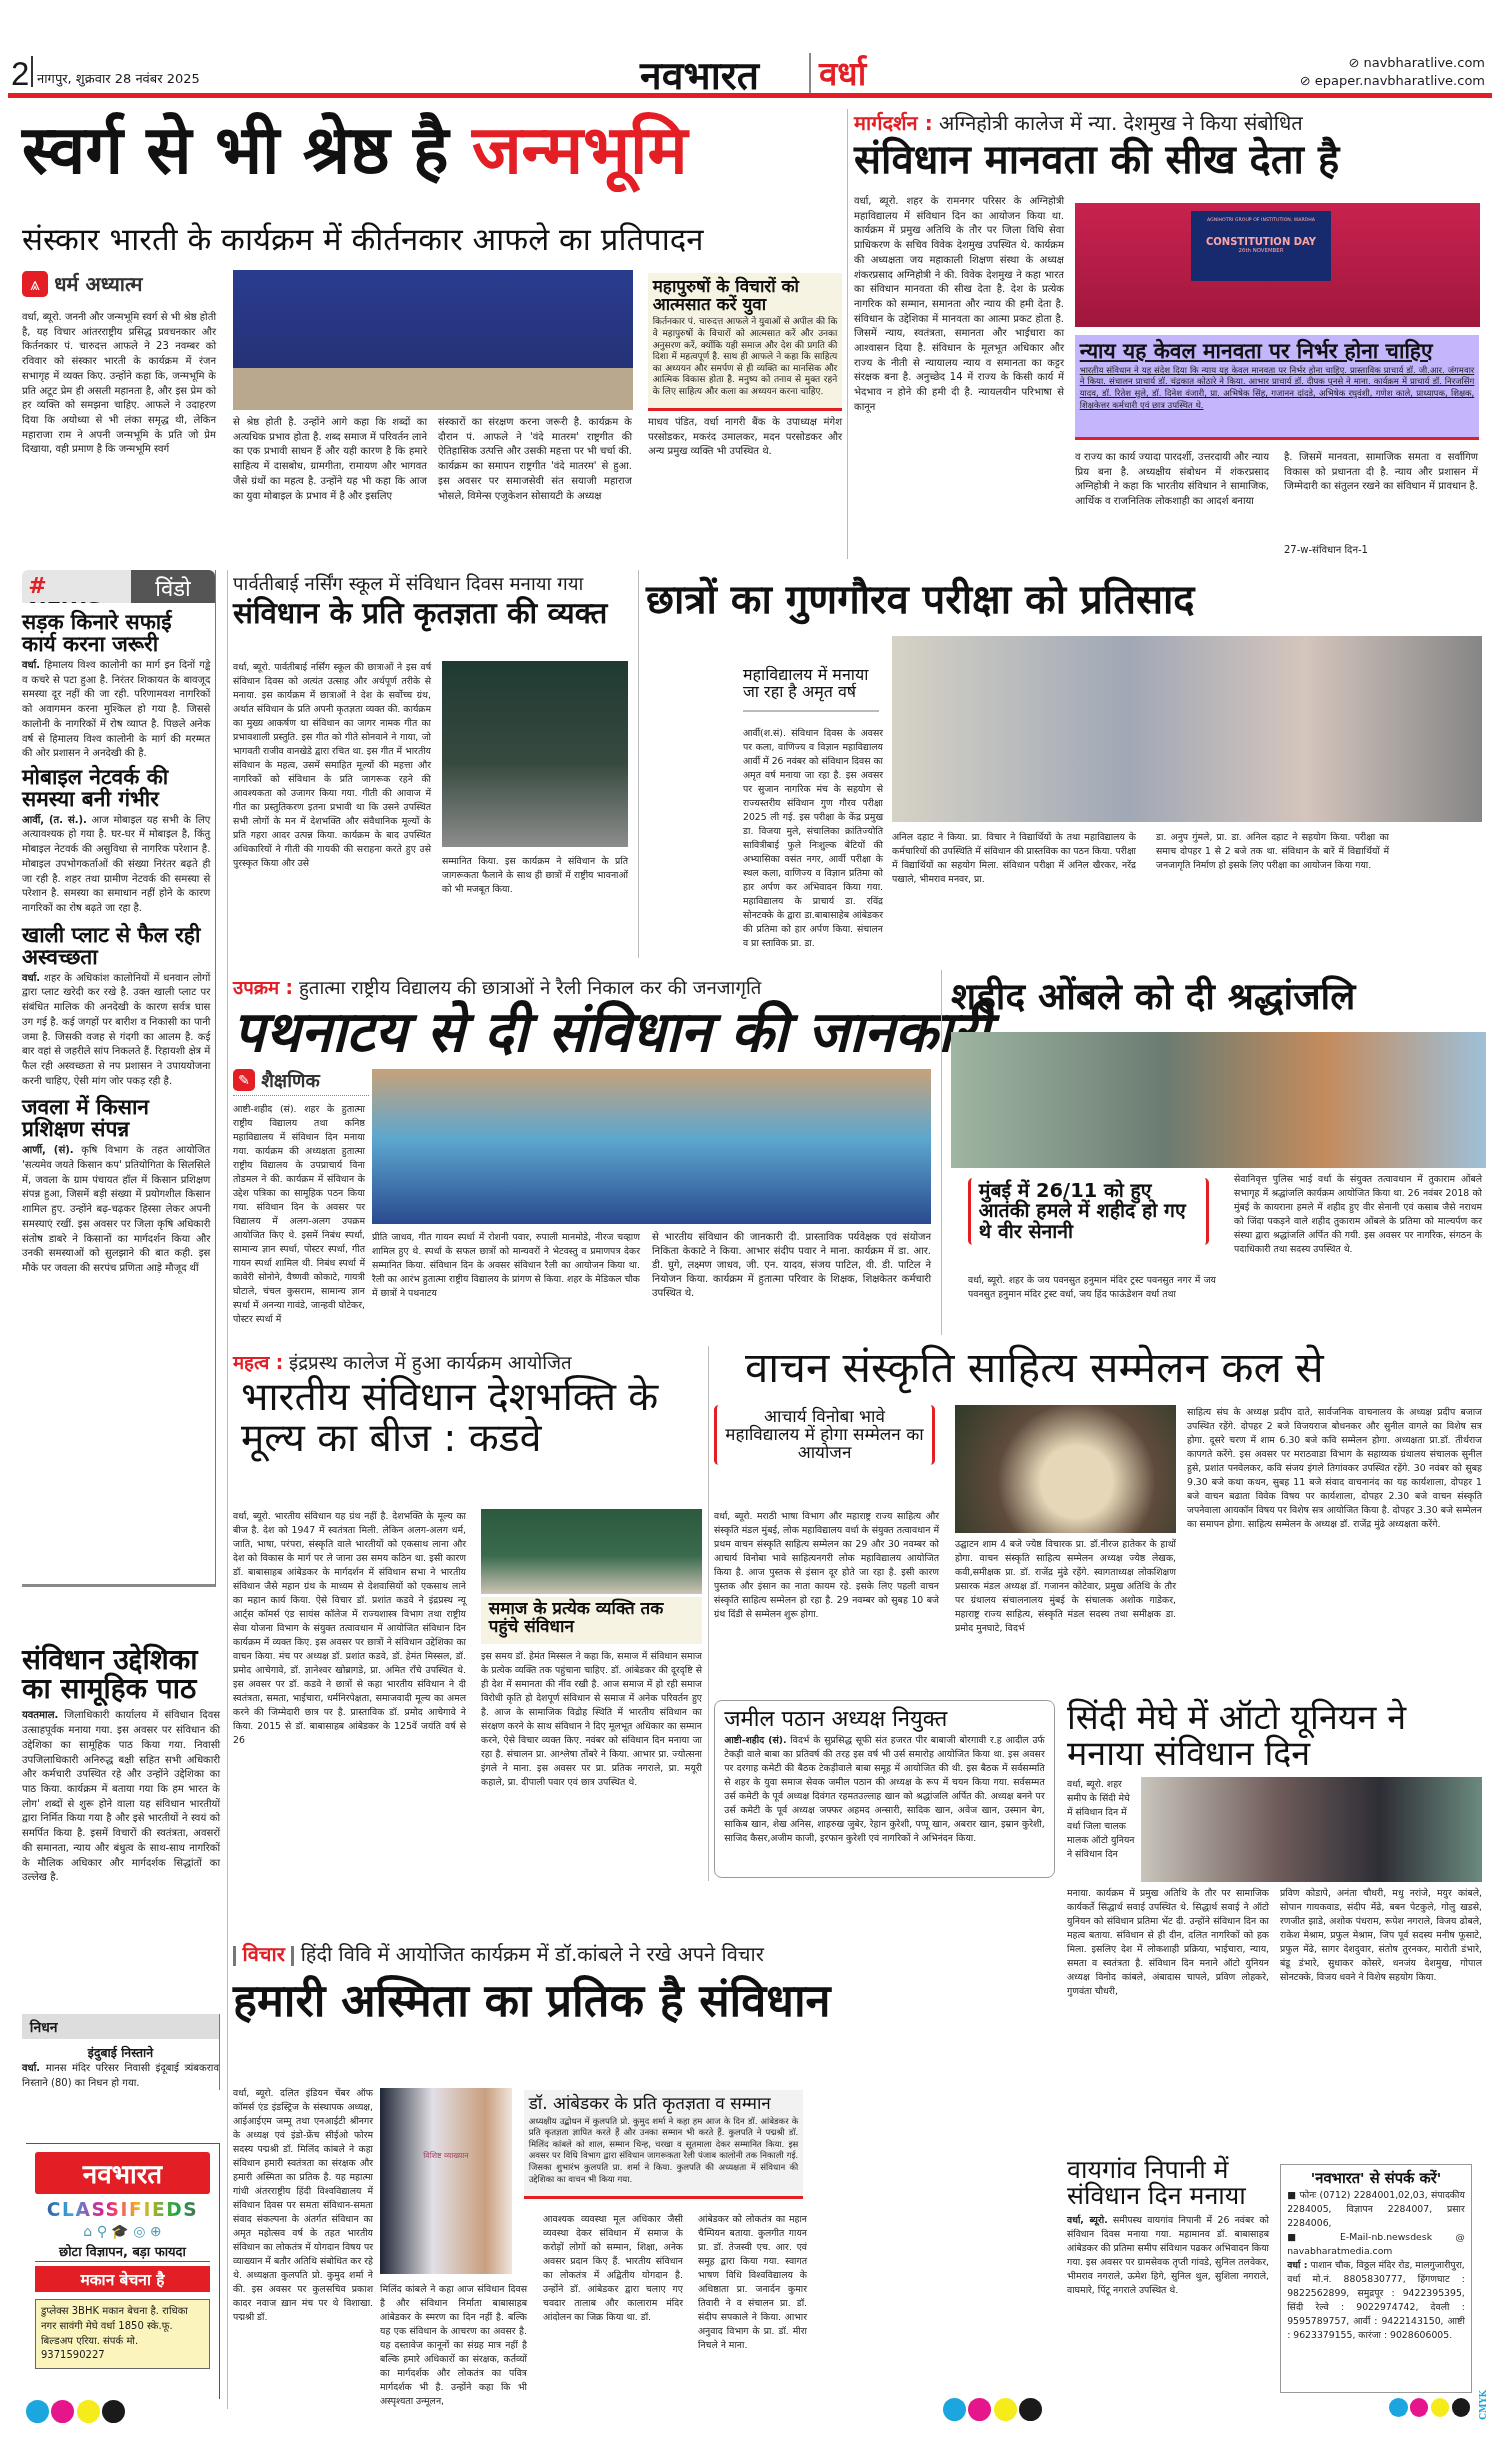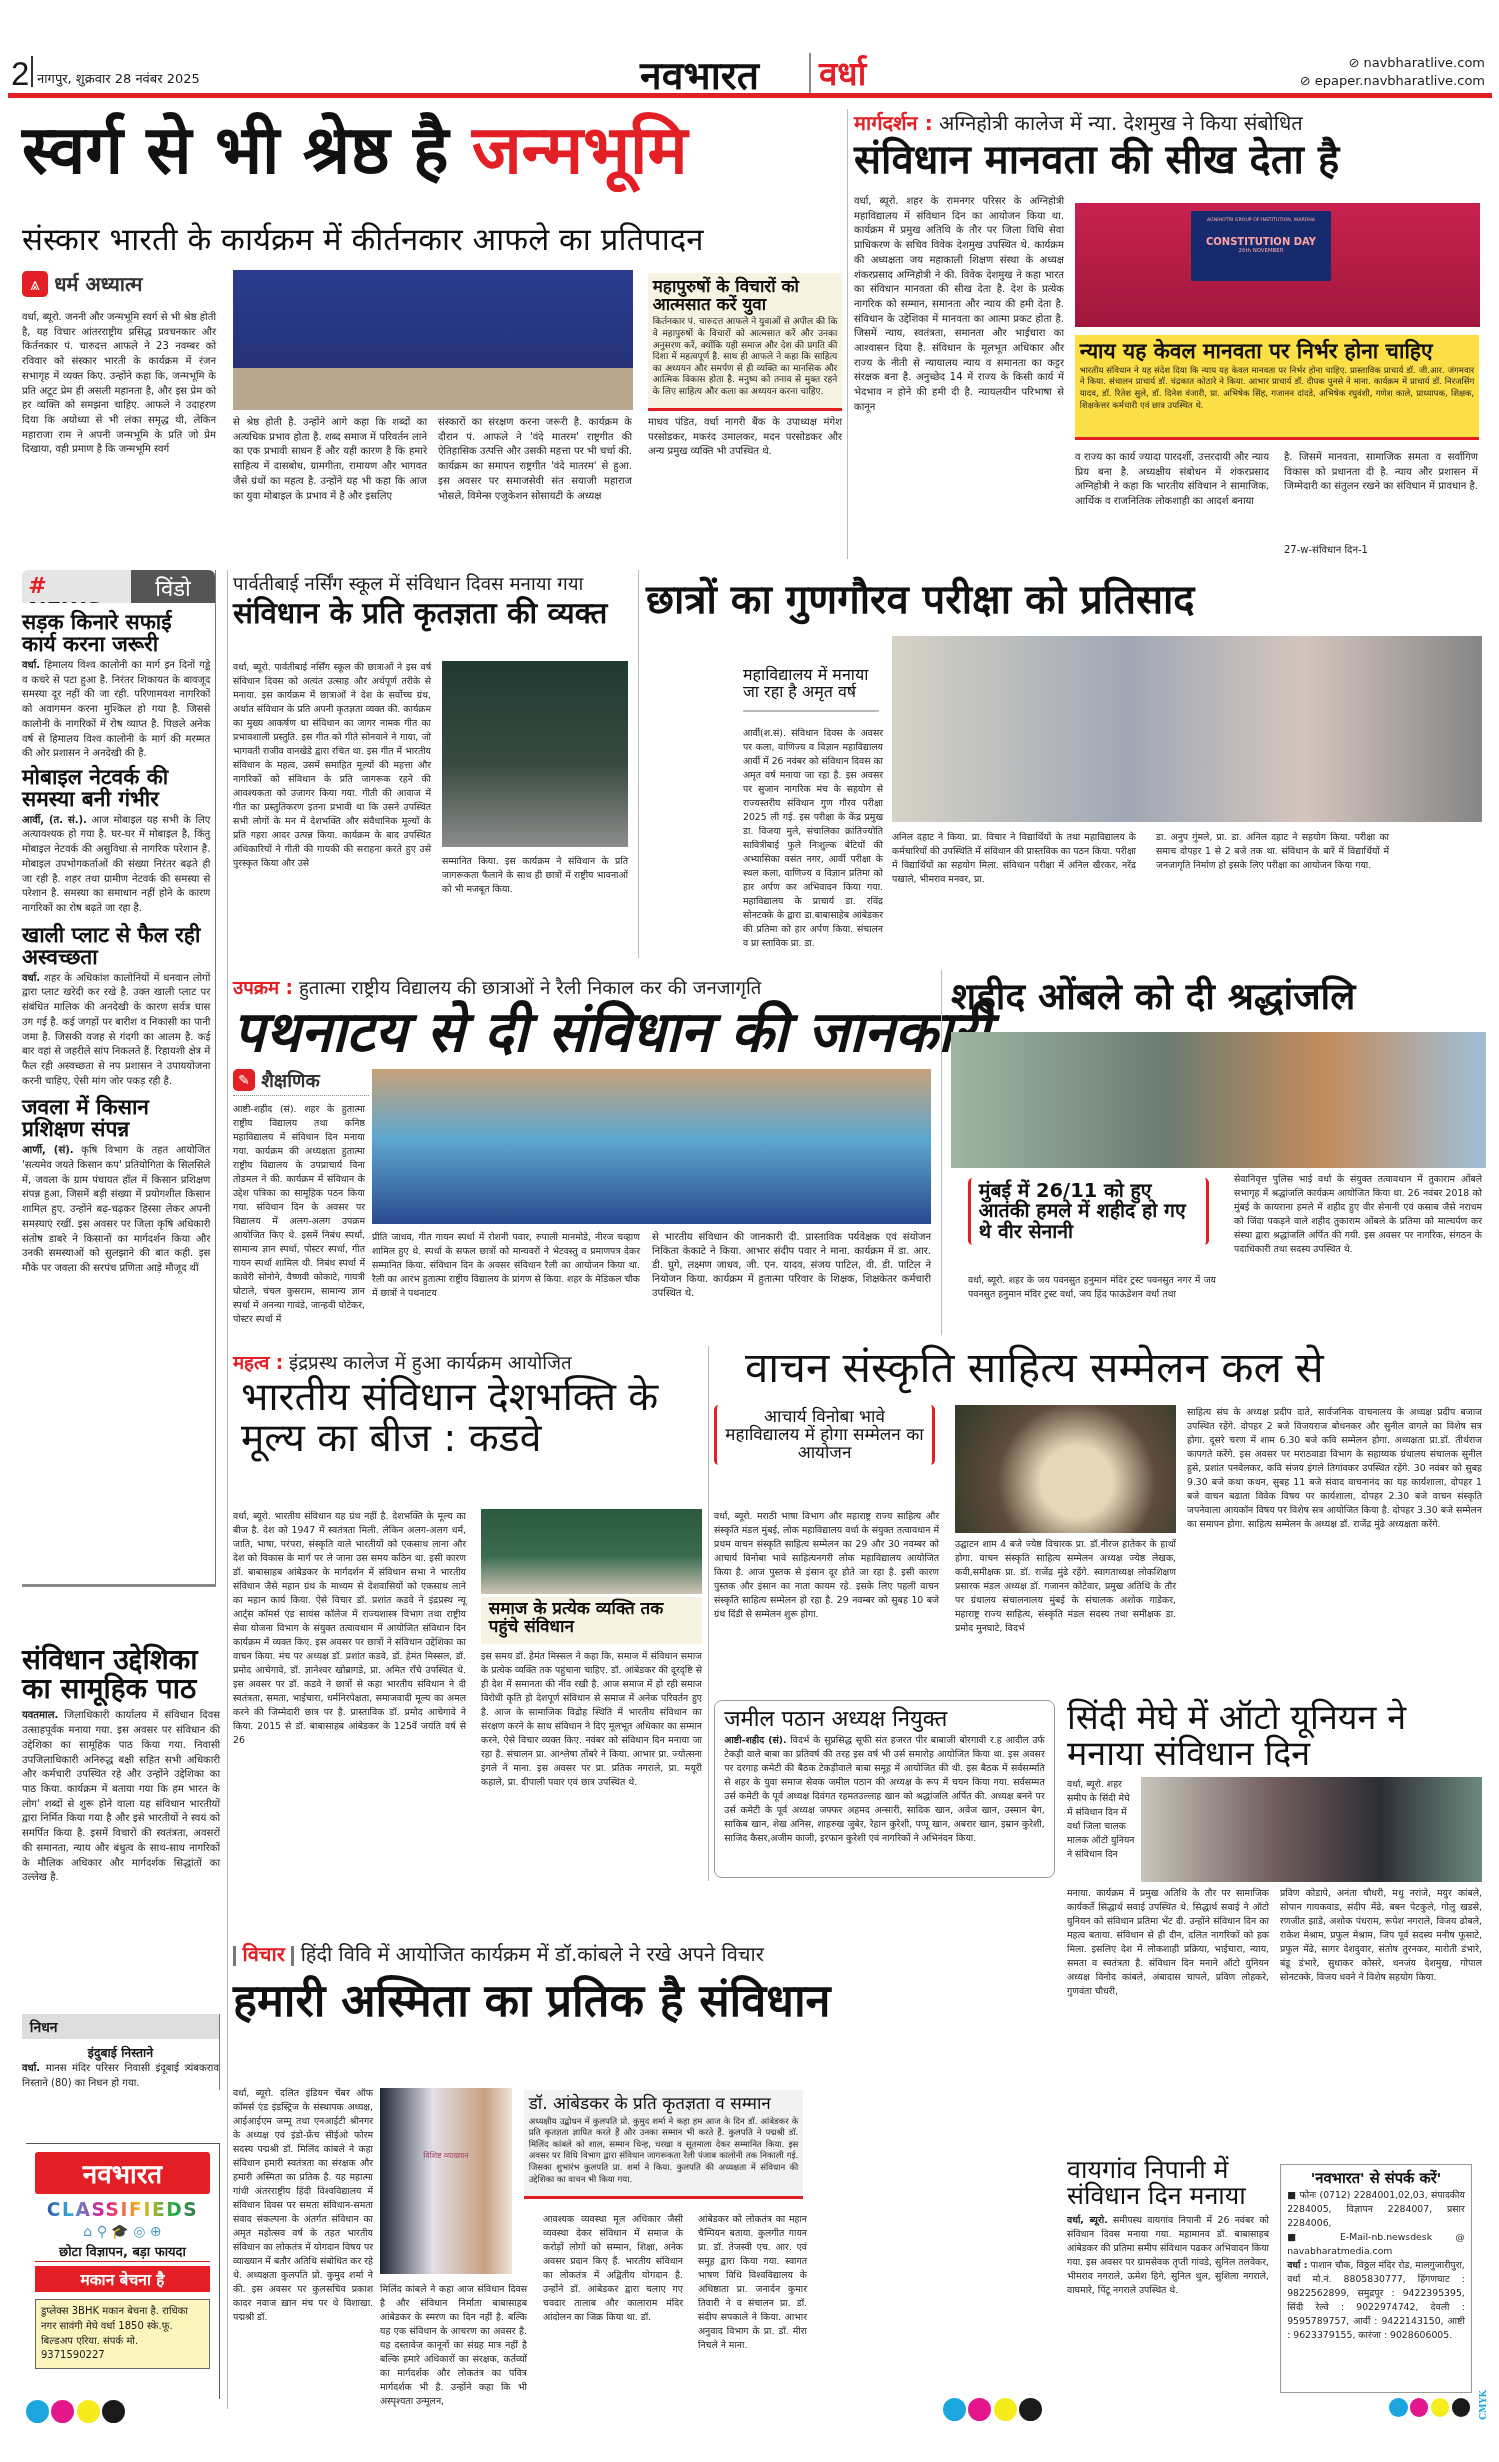--- a/index.html
+++ b/index.html
@@ -65,21 +65,21 @@
 </div>
 <div class="abs hl" style="left:854px;top:138px;font-size:40px;">संविधान मानवता की सीख देता है</div>
 <div class="abs body-text" style="left:854px;top:194px;width:210px;">वर्धा, ब्यूरो. शहर के रामनगर परिसर के अग्निहोत्री महाविद्यालय में संविधान दिन का आयोजन किया था. कार्यक्रम में प्रमुख अतिथि के तौर पर जिला विधि सेवा प्राधिकरण के सचिव विवेक देशमुख उपस्थित थे. कार्यक्रम की अध्यक्षता जय महाकाली शिक्षण संस्था के अध्यक्ष शंकरप्रसाद अग्निहोत्री ने की. विवेक देशमुख ने कहा भारत का संविधान मानवता की सीख देता है. देश के प्रत्येक नागरिक को सम्मान, समानता और न्याय की हमी देता है. संविधान के उद्देशिका में मानवता का आत्मा प्रकट होता है. जिसमें न्याय, स्वतंत्रता, समानता और भाईचारा का आश्वासन दिया है. संविधान के मूलभूत अधिकार और राज्य के नीती से न्यायालय न्याय व समानता का कट्टर संरक्षक बना है. अनुच्छेद 14 में राज्य के किसी कार्य में भेदभाव न होने की हमी दी है. न्यायलयीन परिभाषा से कानून</div>
 <div class="abs photo" style="left:1075px;top:203px;width:405px;height:124px;background:linear-gradient(#c8224f,#a0173c);">
   <div class="abs" style="left:116px;top:7.8px;width:140px;height:70px;background:#172a6e;border-radius:1px;color:#fca5a5;text-align:center;">
     <div style="font-size:4.7px;margin-top:6.2px;">AGNIHOTRI GROUP OF INSTITUTION, WARDHA</div>
     <div style="font-size:10px;font-weight:bold;margin-top:14px;">CONSTITUTION DAY</div>
     <div style="font-size:5.4px;">26th NOVEMBER</div>
   </div>
 </div>
-<div class="abs" style="left:1075px;top:335px;width:404px;height:105px;background:#fde047;padding:4.7px;border-bottom:3.1px solid #e31e24;">
+<div class="abs" style="left:1075px;top:335px;width:404px;height:105px;background:#c4b5fd;padding:4.7px;border-bottom:3.1px solid #e31e24;text-decoration:underline;">
   <div class="hl" style="font-size:21px;">न्याय यह केवल मानवता पर निर्भर होना चाहिए</div>
   <div class="body-text" style="font-size:8.5px;line-height:11.6px;margin-top:3.1px;">भारतीय संविधान ने यह संदेश दिया कि न्याय यह केवल मानवता पर निर्भर होना चाहिए. प्रास्ताविक प्राचार्य डॉ. जी.आर. जंगमवार ने किया. संचालन प्राचार्य डॉ. चंद्रकात कोठारे ने किया. आभार प्राचार्य डॉ. दीपक पुनसे ने माना. कार्यक्रम में प्राचार्य डॉ. निरजसिंग यादव, डॉ. रितेश सुले, डॉ. दिनेश वंजारी, प्रा. अभिषेक सिंह, गजानन दांदडे, अभिषेक रघुवंशी, गणेश काले, प्राध्यापक, शिक्षक, शिक्षकेत्तर कर्मचारी एवं छात्र उपस्थित थे.</div>
 </div>
 <div class="abs body-text" style="left:1075px;top:450px;width:194px;">व राज्य का कार्य ज्यादा पारदर्शी, उत्तरदायी और न्याय प्रिय बना है. अध्यक्षीय संबोधन में शंकरप्रसाद अग्निहोत्री ने कहा कि भारतीय संविधान ने सामाजिक, आर्थिक व राजनितिक लोकशाही का आदर्श बनाया</div>
 <div class="abs body-text" style="left:1284px;top:450px;width:194px;">है. जिसमें मानवता, सामाजिक समता व सर्वांगिण विकास को प्रधानता दी है. न्याय और प्रशासन में जिम्मेदारी का संतुलन रखने का संविधान में प्रावधान है.</div>
 <div class="abs body-text" style="left:1284px;top:543px;width:194px;">27-w-संविधान दिन-1</div>
 
 <div class="abs" style="left:22px;top:570px;width:194px;height:1017px;border-right:1.6px solid #777;border-bottom:3.1px solid #888;">
   <div style="display:flex;height:33px;border-radius:6.2px 6.2px 0 0;overflow:hidden;">
     <div style="flex:1;background:#e6e6e6;font-size:22px;font-weight:bold;padding:3.1px 6.2px;">

